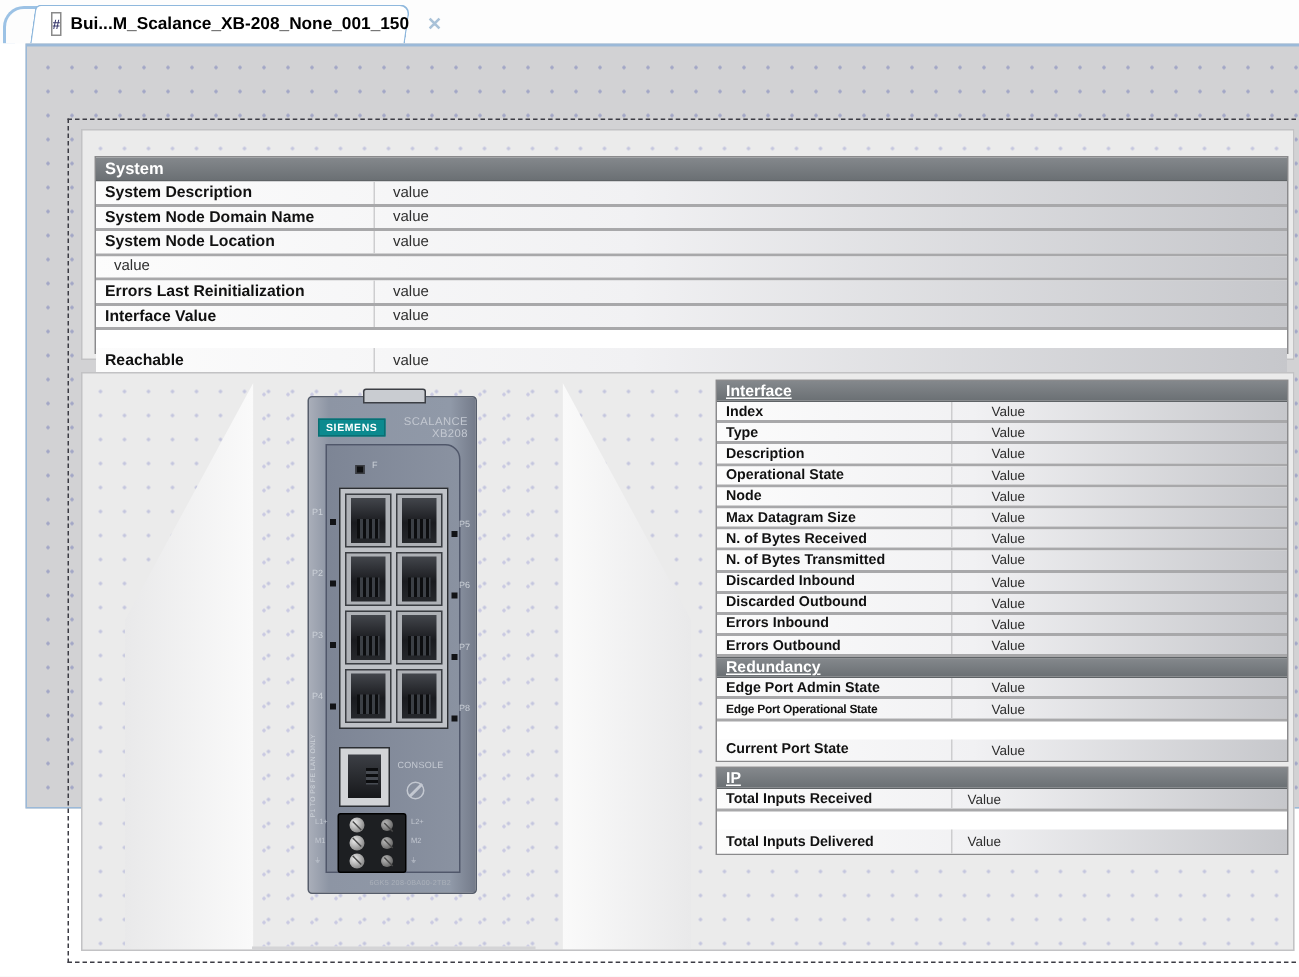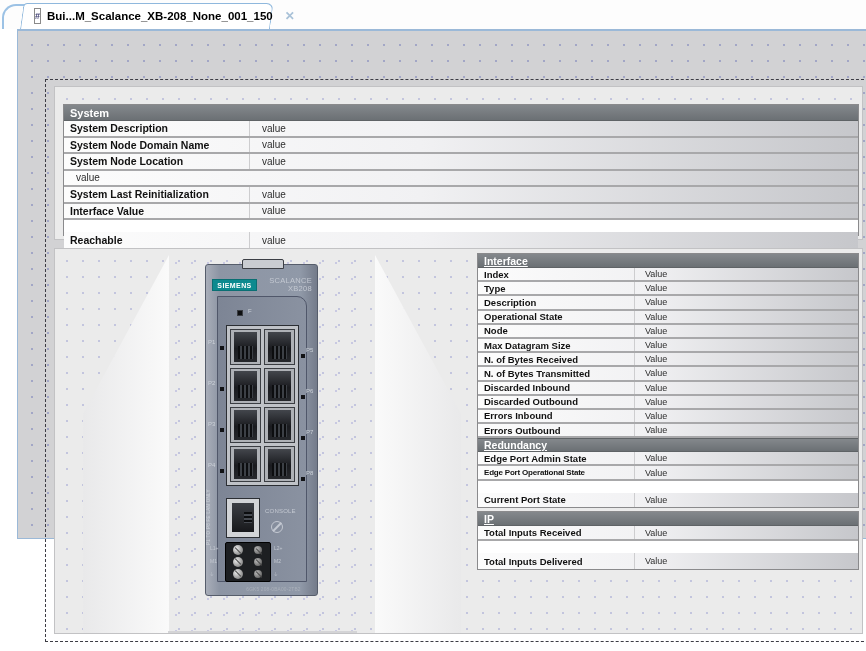--- a/index.html
+++ b/index.html
@@ -48,21 +48,21 @@
 
   .system-table { left:8px; top:17px; width:796px; height:132px; }
   .system-table .tbl-header { height:16px; font-size:11px; }
   .system-table .trow { height:16.5px; }
   .system-table .cell.label { width:186px; font-size:10.5px; }
   .system-table .cell.value { font-size:10px; }
 
   .iface-table { left:422px; top:4px; width:382px; }
   .ip-table    { left:422px; top:262px; width:382px; }
   .iface-table .tbl-header, .ip-table .tbl-header { height:14px; font-size:10.5px;text-decoration:underline; }
-  .iface-table .trow { height:14.2px; }
+  .iface-table .trow { height:14.2px;gap:16px; }
   .ip-table .trow { height:15.4px; }
   .iface-table .cell.label, .ip-table .cell.label { width:157px; font-size:9.5px; }
   .iface-table .cell.value, .ip-table .cell.value { font-size:9px; padding-left:10px; }
   .trow.condensed .cell.label { font-size:8px; letter-spacing:-0.2px; }
   .tbl-header.mid { border-top:1px solid #5f6366; }
 
   
   .device-area { position:absolute; left:28px; top:6px; width:378px; height:378px; }
   .wing { position:absolute; top:0; bottom:0; width:86px;
     background-image:radial-gradient(circle, #d6d6e6 1px, transparent 1.2px); background-size:16px 16px; }
@@ -161,21 +161,21 @@
             <div class="cell value">value</div>
           </div>
           <div class="trow">
             <div class="cell label">System Node Location</div>
             <div class="cell value">value</div>
           </div>
           <div class="trow">
             <div class="cell value">value</div>
           </div>
           <div class="trow">
-            <div class="cell label">System Last Reinitialization</div>
+            <div class="cell label">Errors Last Reinitialization</div>
             <div class="cell value">value</div>
           </div>
           <div class="trow">
             <div class="cell label">Interface Value</div>
             <div class="cell value">value</div>
           </div>
           <div class="trow">
             <div class="cell label">Reachable</div>
             <div class="cell value">value</div>
           </div>

